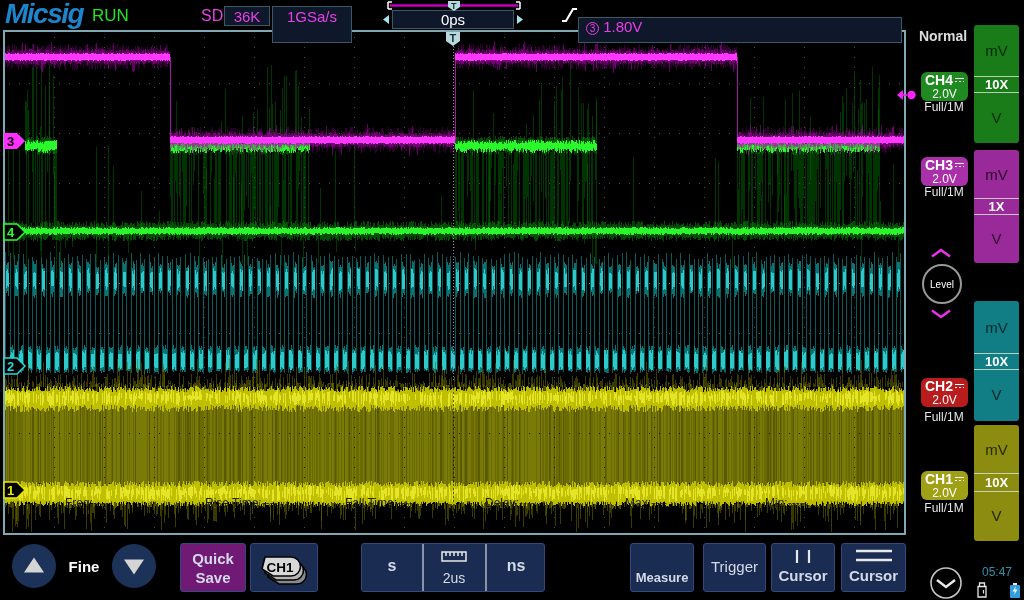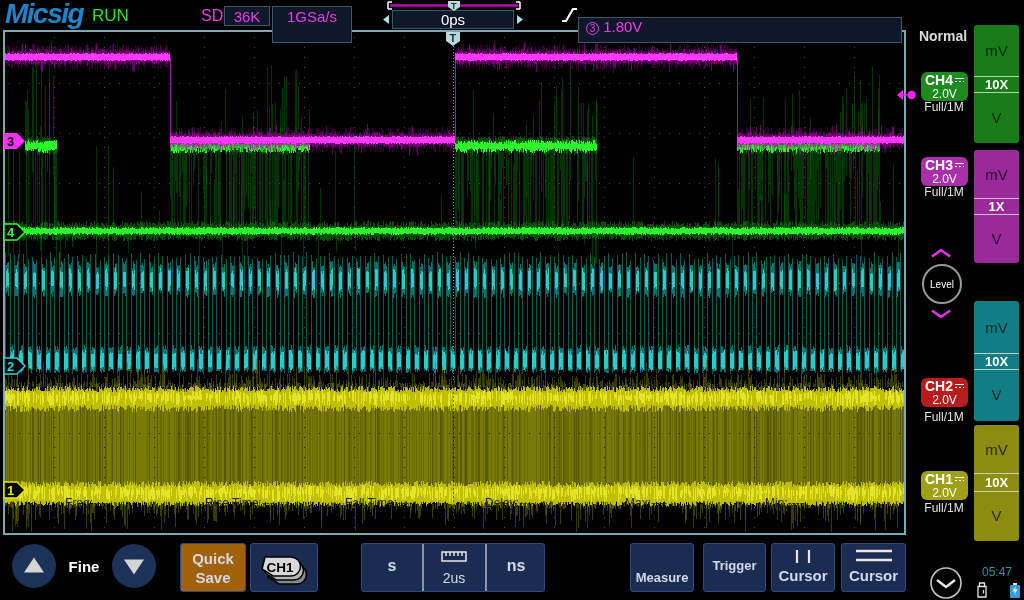--- a/index.html
+++ b/index.html
@@ -145,21 +145,21 @@
 
 <svg class="abs" width="46" height="46" viewBox="0 0 46 46" style="left:11px;top:543px">
 <circle cx="23" cy="23" r="22" fill="#1d3258"></circle>
     <path d="M23 14.5L33 29.5H13Z" fill="#d4d4d4"></path>
   </svg>
 <div class="abs" style="left:62px;top:558px;width:44px;text-align:center;color:#fff;font-size:15px;font-weight:600">Fine</div>
 <svg class="abs" width="46" height="46" viewBox="0 0 46 46" style="left:111px;top:543px">
 <circle cx="23" cy="23" r="22" fill="#1d3258"></circle>
     <path d="M23 31.5L33 16.5H13Z" fill="#d4d4d4"></path>
   </svg>
-<div class="abs" style="left:180px;top:543px;width:66px;height:49px;background:#a16207;border:1px solid #33497e;border-radius:3px;color:#d4dae8;text-align:center;">
+<div class="abs" style="left:180px;top:543px;width:66px;height:49px;background:#701a75;border:1px solid #33497e;border-radius:3px;color:#d4dae8;text-align:center;">
     <div style="font-size:15px;font-weight:600;line-height:19px;padding-top:5px">Quick<br>Save</div>
   </div>
 <div class="abs" style="left:250px;top:543px;width:68px;height:49px;background:#1a2c52;border:1px solid #33497e;border-radius:3px;color:#d4dae8;text-align:center;"><svg width="66" height="46" viewBox="0 0 66 46" style="margin-top:1px">
 <g>
 <path d="M14 12 H40 a9.5 9.5 0 0 1 0 19 H22 L11 24 Z" fill="#8a8a8a" stroke="#000" stroke-width="1.6" transform="translate(6,8)"></path>
 <path d="M14 12 H40 a9.5 9.5 0 0 1 0 19 H22 L11 24 Z" fill="#b6b6b6" stroke="#000" stroke-width="1.6" transform="translate(3,4)"></path>
 <path d="M14 12 H40 a9.5 9.5 0 0 1 0 19 H22 L11 24 Z" fill="#d8d8d8" stroke="#000" stroke-width="1.6"></path>
 <text x="29" y="26.5" font-size="13.5" font-weight="bold" fill="#000" text-anchor="middle" font-family="Liberation Sans">CH1</text>
 </g>
 </svg></div>
@@ -169,21 +169,21 @@
 <div style="position:absolute;left:0;top:13px;width:60px;font-size:16px;font-weight:bold">s</div>
 <div style="position:absolute;left:62px;top:0;width:60px"><svg width="26" height="11" viewBox="0 0 26 11" style="margin-top:7px">
 <path d="M1 1H25V10H1Z M5 1V5 M9 1V5 M13 1V5 M17 1V5 M21 1V5" stroke="#e8e8e8" stroke-width="1.5" fill="none"></path>
       </svg><div style="font-size:14px;margin-top:4px">2us</div></div>
 <div style="position:absolute;left:125px;top:13px;width:58px;font-size:16px;font-weight:bold">ns</div>
   </div>
 <div class="abs" style="left:630px;top:543px;width:64px;height:49px;background:#1a2c52;border:1px solid #33497e;border-radius:3px;color:#d4dae8;text-align:center;">
     <div style="font-size:13px;font-weight:600;padding-top:26px">Measure</div>
   </div>
 <div class="abs" style="left:703px;top:543px;width:63px;height:49px;background:#1a2c52;border:1px solid #33497e;border-radius:3px;color:#d4dae8;text-align:center;">
-    <div style="font-size:13px;font-weight:700;padding-top:14px">Trigger</div>
+    <div style="font-size:15px;font-weight:400;padding-top:14px">Trigger</div>
   </div>
 <div class="abs" style="left:771px;top:543px;width:64px;height:49px;background:#1a2c52;border:1px solid #33497e;border-radius:3px;color:#d4dae8;text-align:center;"><svg width="40" height="18" viewBox="0 0 40 18" style="margin-top:3px">
       <path d="M14 3V16M26 3V16" stroke="#e8e8e8" stroke-width="2.2"></path>
     </svg><div style="font-size:15px;font-weight:600;margin-top:-2px">Cursor</div></div>
 <div class="abs" style="left:841px;top:543px;width:65px;height:49px;background:#1a2c52;border:1px solid #33497e;border-radius:3px;color:#d4dae8;text-align:center;"><svg width="40" height="18" viewBox="0 0 40 18" style="margin-top:3px">
       <path d="M2 4H38M2 13H38" stroke="#e8e8e8" stroke-width="2.5"></path>
     </svg><div style="font-size:15px;font-weight:600;margin-top:-2px">Cursor</div></div>
 <svg class="abs" width="34" height="34" viewBox="0 0 34 34" style="left:929px;top:566px">
 <circle cx="17" cy="17" r="15" fill="none" stroke="#c4c4c4" stroke-width="1.6"></circle>
 <path d="M8 14L17 21L26 14" stroke="#e8e8e8" stroke-width="2.5" fill="none"></path>

